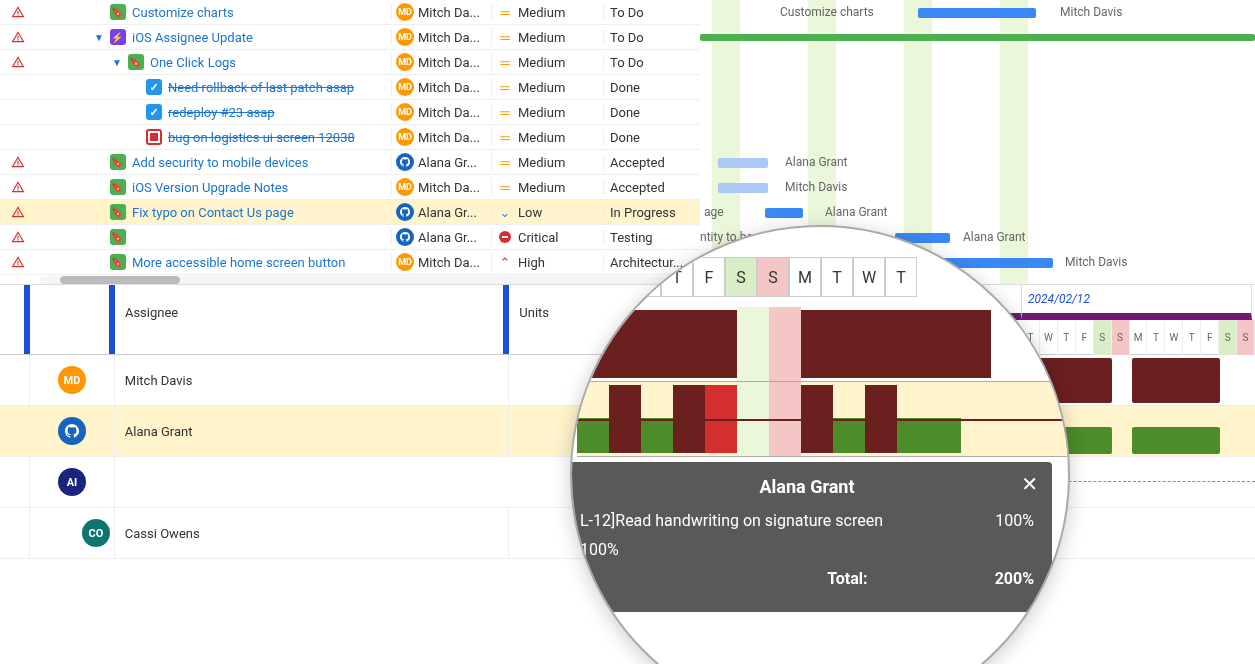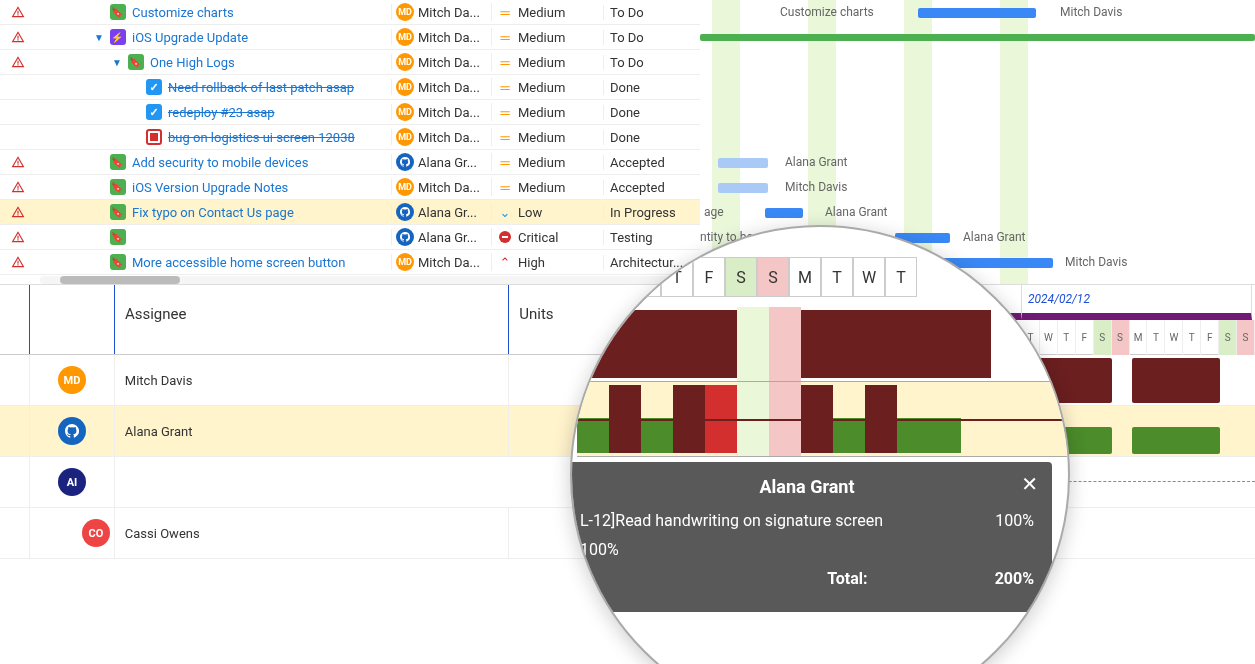--- a/index.html
+++ b/index.html
@@ -180,23 +180,23 @@
 .resource-grid {
   width: 700px;
   border-right: 1px solid #ddd;
 }
 .resource-header {
   display: flex;
   height: 70px;
   border-bottom: 1px solid #ccc;
 }
 .rh-cell {
-  border-right: 1px solid #1d4ed8;
+  border-right: 6px solid #1d4ed8;
   padding: 20px 10px;
-  font-size: 15px;
+  font-size: 13px;
 }
 .rh-spacer { width: 30px; }
 .rh-spacer2 { width: 85px; }
 .rh-assignee { width: 395px; }
 .rh-units { width: 190px; }
 .resource-row {
   display: flex;
   align-items: center;
   height: 51px;
   border-bottom: 1px solid #eee;
@@ -213,21 +213,21 @@
   display: flex;
   align-items: center;
   justify-content: center;
   font-size: 11px;
   font-weight: bold;
   color: #fff;
 }
 .av-md { background: #ff9800; }
 .av-ag { background: #1565c0; }
 .av-ai { background: #1a237e; }
-.av-co { background: #ef4444; margin-left: 48px; }
+.av-co { background: #0f766e; margin-left: 48px; }
 .histogram-panel {
   flex: 1;
   position: relative;
   overflow: hidden;
 }
 .histo-header {
   height: 70px;
   border-bottom: 1px solid #ccc;
   position: relative;
 }
@@ -405,21 +405,21 @@
               <path fill="#d32f2f" d="M12 2L1 21h22L12 2zm0 4l7.5 13h-15L12 6zm-1 4v5h2v-5h-2zm0 6v2h2v-2h-2z"></path>
             </svg>
           </div>
           <div class="cell-name" style="padding-left:56px;">
             <span class="expand-icon">
               <span class="chev">▼</span>
             </span>
             <span class="square-icon square-purple">
               <span class="lightning-white">⚡</span>
             </span>
-            <span class="task-link">iOS Upgrade Update</span>
+            <span class="task-link">iOS Assignee Update</span>
           </div>
           <div class="cell-assignee">
             <span class="avatar-sm avatar-md">MD</span>
             <span class="assignee-text">Mitch Da...</span>
           </div>
           <div class="cell-priority">
             <span class="pri-icon">
               <span style="color:#ff9800;font-weight:bold;">═</span>
             </span>
             <span>Medium</span>
@@ -432,21 +432,21 @@
               <path fill="#d32f2f" d="M12 2L1 21h22L12 2zm0 4l7.5 13h-15L12 6zm-1 4v5h2v-5h-2zm0 6v2h2v-2h-2z"></path>
             </svg>
           </div>
           <div class="cell-name" style="padding-left:74px;">
             <span class="expand-icon">
               <span class="chev">▼</span>
             </span>
             <span class="square-icon square-green">
               <span class="bookmark-white">🔖</span>
             </span>
-            <span class="task-link">One High Logs</span>
+            <span class="task-link">One Click Logs</span>
           </div>
           <div class="cell-assignee">
             <span class="avatar-sm avatar-md">MD</span>
             <span class="assignee-text">Mitch Da...</span>
           </div>
           <div class="cell-priority">
             <span class="pri-icon">
               <span style="color:#ff9800;font-weight:bold;">═</span>
             </span>
             <span>Medium</span>

